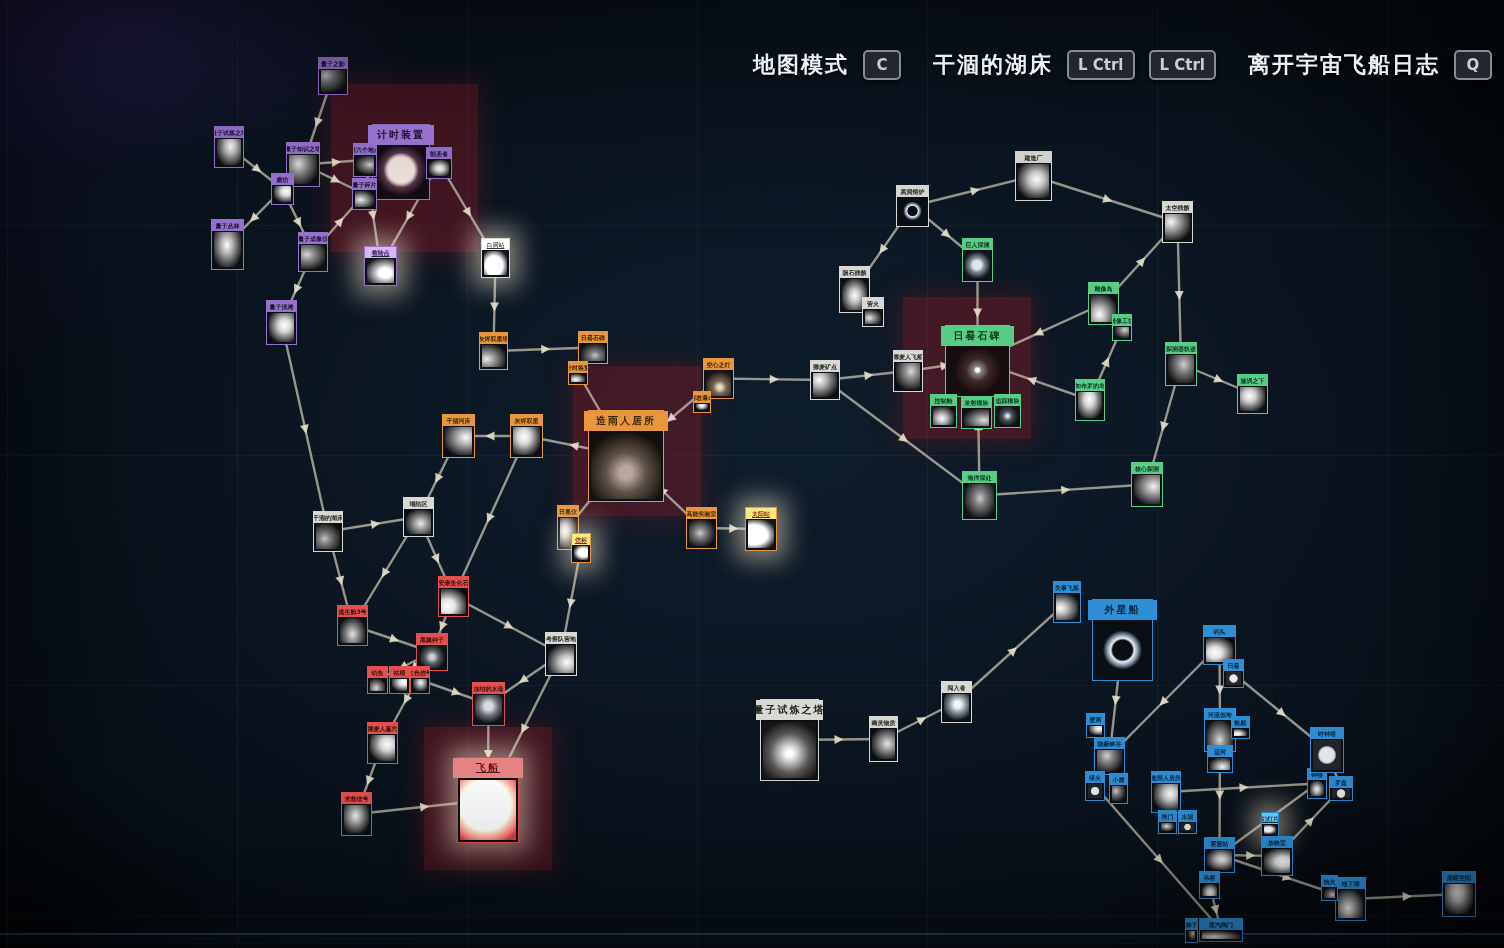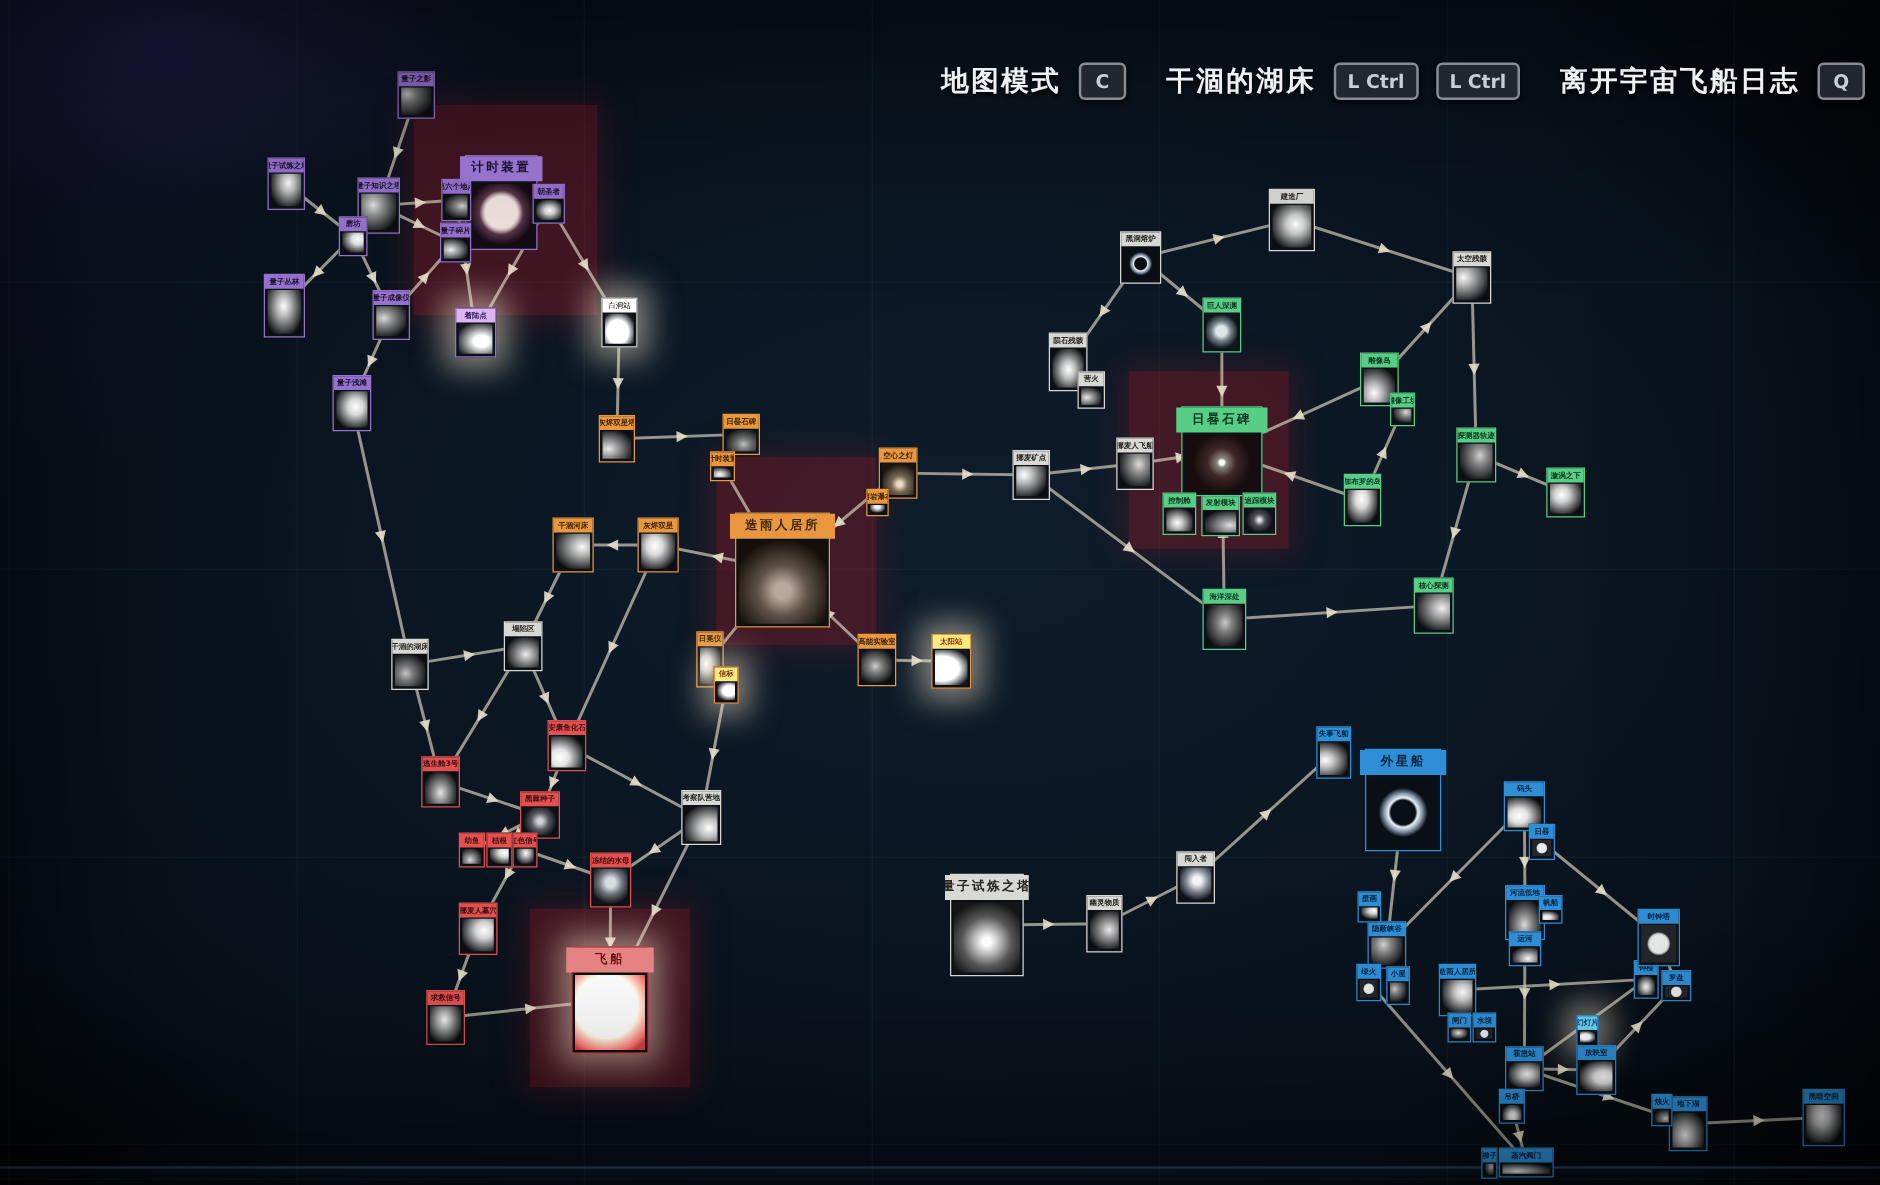--- a/index.html
+++ b/index.html
@@ -23,21 +23,21 @@
   #wires{position:absolute;inset:0;}
   .node{position:absolute;border:1px solid;background:#0c1118;box-sizing:border-box;}
   .node .hd{height:11px;display:flex;align-items:center;justify-content:center;
     font-size:6px;font-weight:bold;letter-spacing:0;overflow:hidden;white-space:nowrap;line-height:1;}
   .node .im{position:absolute;left:2px;right:2px;top:12px;bottom:2px;overflow:hidden;
     display:flex;align-items:center;justify-content:center;color:#eef2f5;}
   .node.big .hd{height:20px;font-size:10px;letter-spacing:2px;margin:0 -5px;position:relative;z-index:2;}
   .node.big .im{top:22px;}
   .node.glow{box-shadow:0 0 24px 9px rgba(255,240,214,.5);}
   .node.glow .im{filter:brightness(1.9);}
-  .node.glow .hd{filter:brightness(1.55) saturate(.75);}
+  .node.glow .hd{filter:brightness(1.55) saturate(.75);text-decoration:underline;}
   #hud{position:absolute;top:50px;left:0;width:1492px;display:flex;justify-content:flex-end;
     align-items:center;gap:14px;color:#eef1f4;font-weight:bold;font-size:22px;letter-spacing:2px;
     text-shadow:0 2px 3px rgba(0,0,0,.8);}
   .hudlbl{margin-left:18px;}
   .key{display:inline-block;min-width:16px;text-align:center;font-size:15px;letter-spacing:0;
     color:#c9cfd6;background:#22272e;border:2px solid #868d95;border-radius:5px;
     padding:4px 9px;box-shadow:0 2px 4px rgba(0,0,0,.7);text-shadow:none;}
 </style>
 </head>
 <body>

